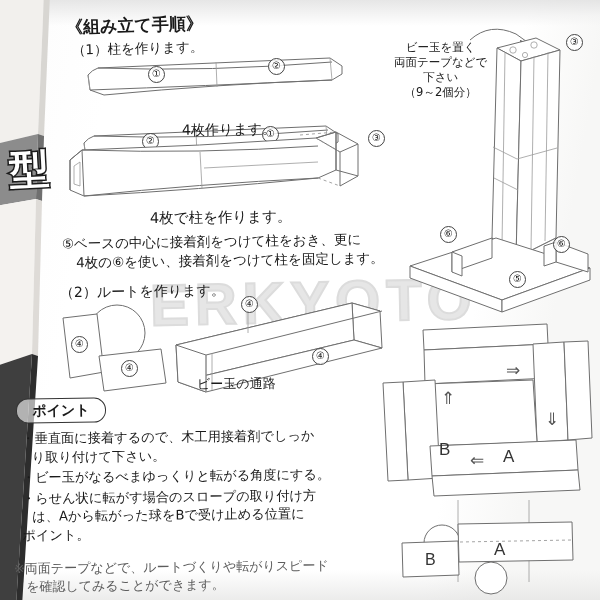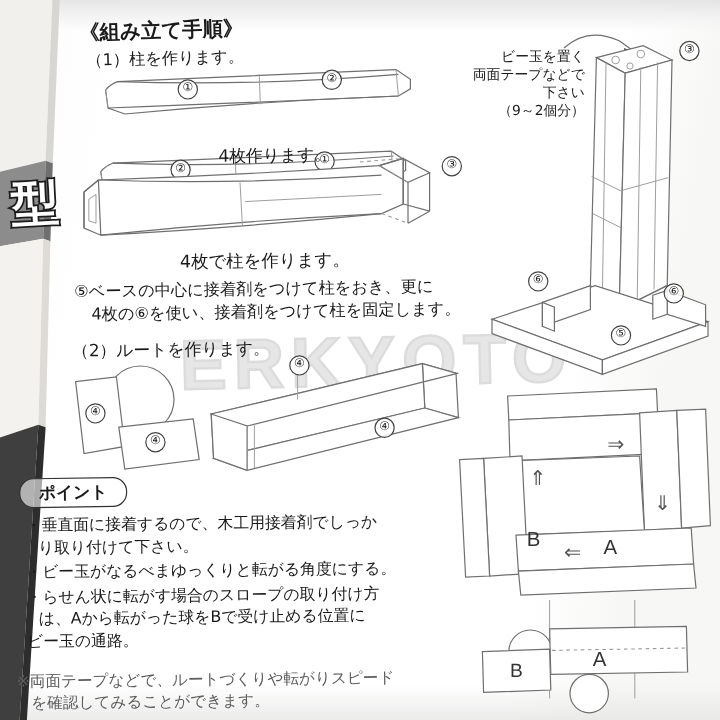--- a/index.html
+++ b/index.html
@@ -89,21 +89,21 @@
   .note{
     position:absolute;left:14px;top:558px;width:400px;
     font-size:13px;line-height:18px;color:#5d5d5d;transform:rotate(-0.6deg);
   }
   .note .ind{display:block;margin-left:12px;}
   
   .biidama-note{
     position:absolute;left:394px;top:40px;font-size:11.5px;line-height:15px;
     color:#1a1a1a;white-space:nowrap;
   }
-  .biidama-note .c{display:block;text-align:right;}
+  .biidama-note .c{display:block;text-align:center;}
   
   .cnum{
     position:absolute;width:15px;height:15px;border:1px solid #444;border-radius:50%;
     font-size:10px;line-height:14px;text-align:center;color:#222;background:rgba(255,255,255,.85);
   }
   .lbl{position:absolute;font-size:15px;color:#555;font-family:"Liberation Sans",sans-serif;}
   svg{position:absolute;left:0;top:0;overflow:visible;}
   .ln{fill:none;stroke:#6f6f6f;stroke-width:1;}
   .ln2{fill:#ffffff;stroke:#6f6f6f;stroke-width:1;}
   .lnthin{fill:none;stroke:#9a9a9a;stroke-width:.8;}
@@ -209,35 +209,36 @@
     <path class="ln2" d="M176,345 L178,382 L206,392 L206,355 Z"></path>
     <path class="ln" d="M206,355 L382,311"></path>
     <path class="lnthin" d="M206,355 L206,392"></path>
     <path class="lnthin" d="M212,353 L212,390"></path>
 
     <path class="lnthin" d="M248,333 L248,312"></path>
   </svg>
   <div class="cnum" style="left:241px;top:296px;">④</div>
   <div class="cnum" style="left:312px;top:348px;">④</div>
 
+  <div class="jp route-label">ビー玉の通路</div>
 
   <div class="jp point-badge">ポイント</div>
 
   <div class="jp points">
     <span class="pt">
       <span>・垂直面に接着するので、木工用接着剤でしっか</span>
       <span class="ind">り取り付けて下さい。</span>
     </span>
     <span class="pt">
       <span>・ビー玉がなるべまゆっくりと転がる角度にする。</span>
     </span>
     <span class="pt">
       <span>・らせん状に転がす場合のスロープの取り付け方</span>
       <span class="ind">は、Aから転がった球をBで受け止める位置に</span>
-      <span>ビー玉の通路。</span>
+      <span>ポイント。</span>
     </span>
   </div>
 
   <div class="jp note">
     <span>※両面テープなどで、ルートづくりや転がりスピード</span>
     <span class="ind">を確認してみることができます。</span>
   </div>
 
   <div class="jp biidama-note">
     <span class="c">ビー玉を置く</span>

